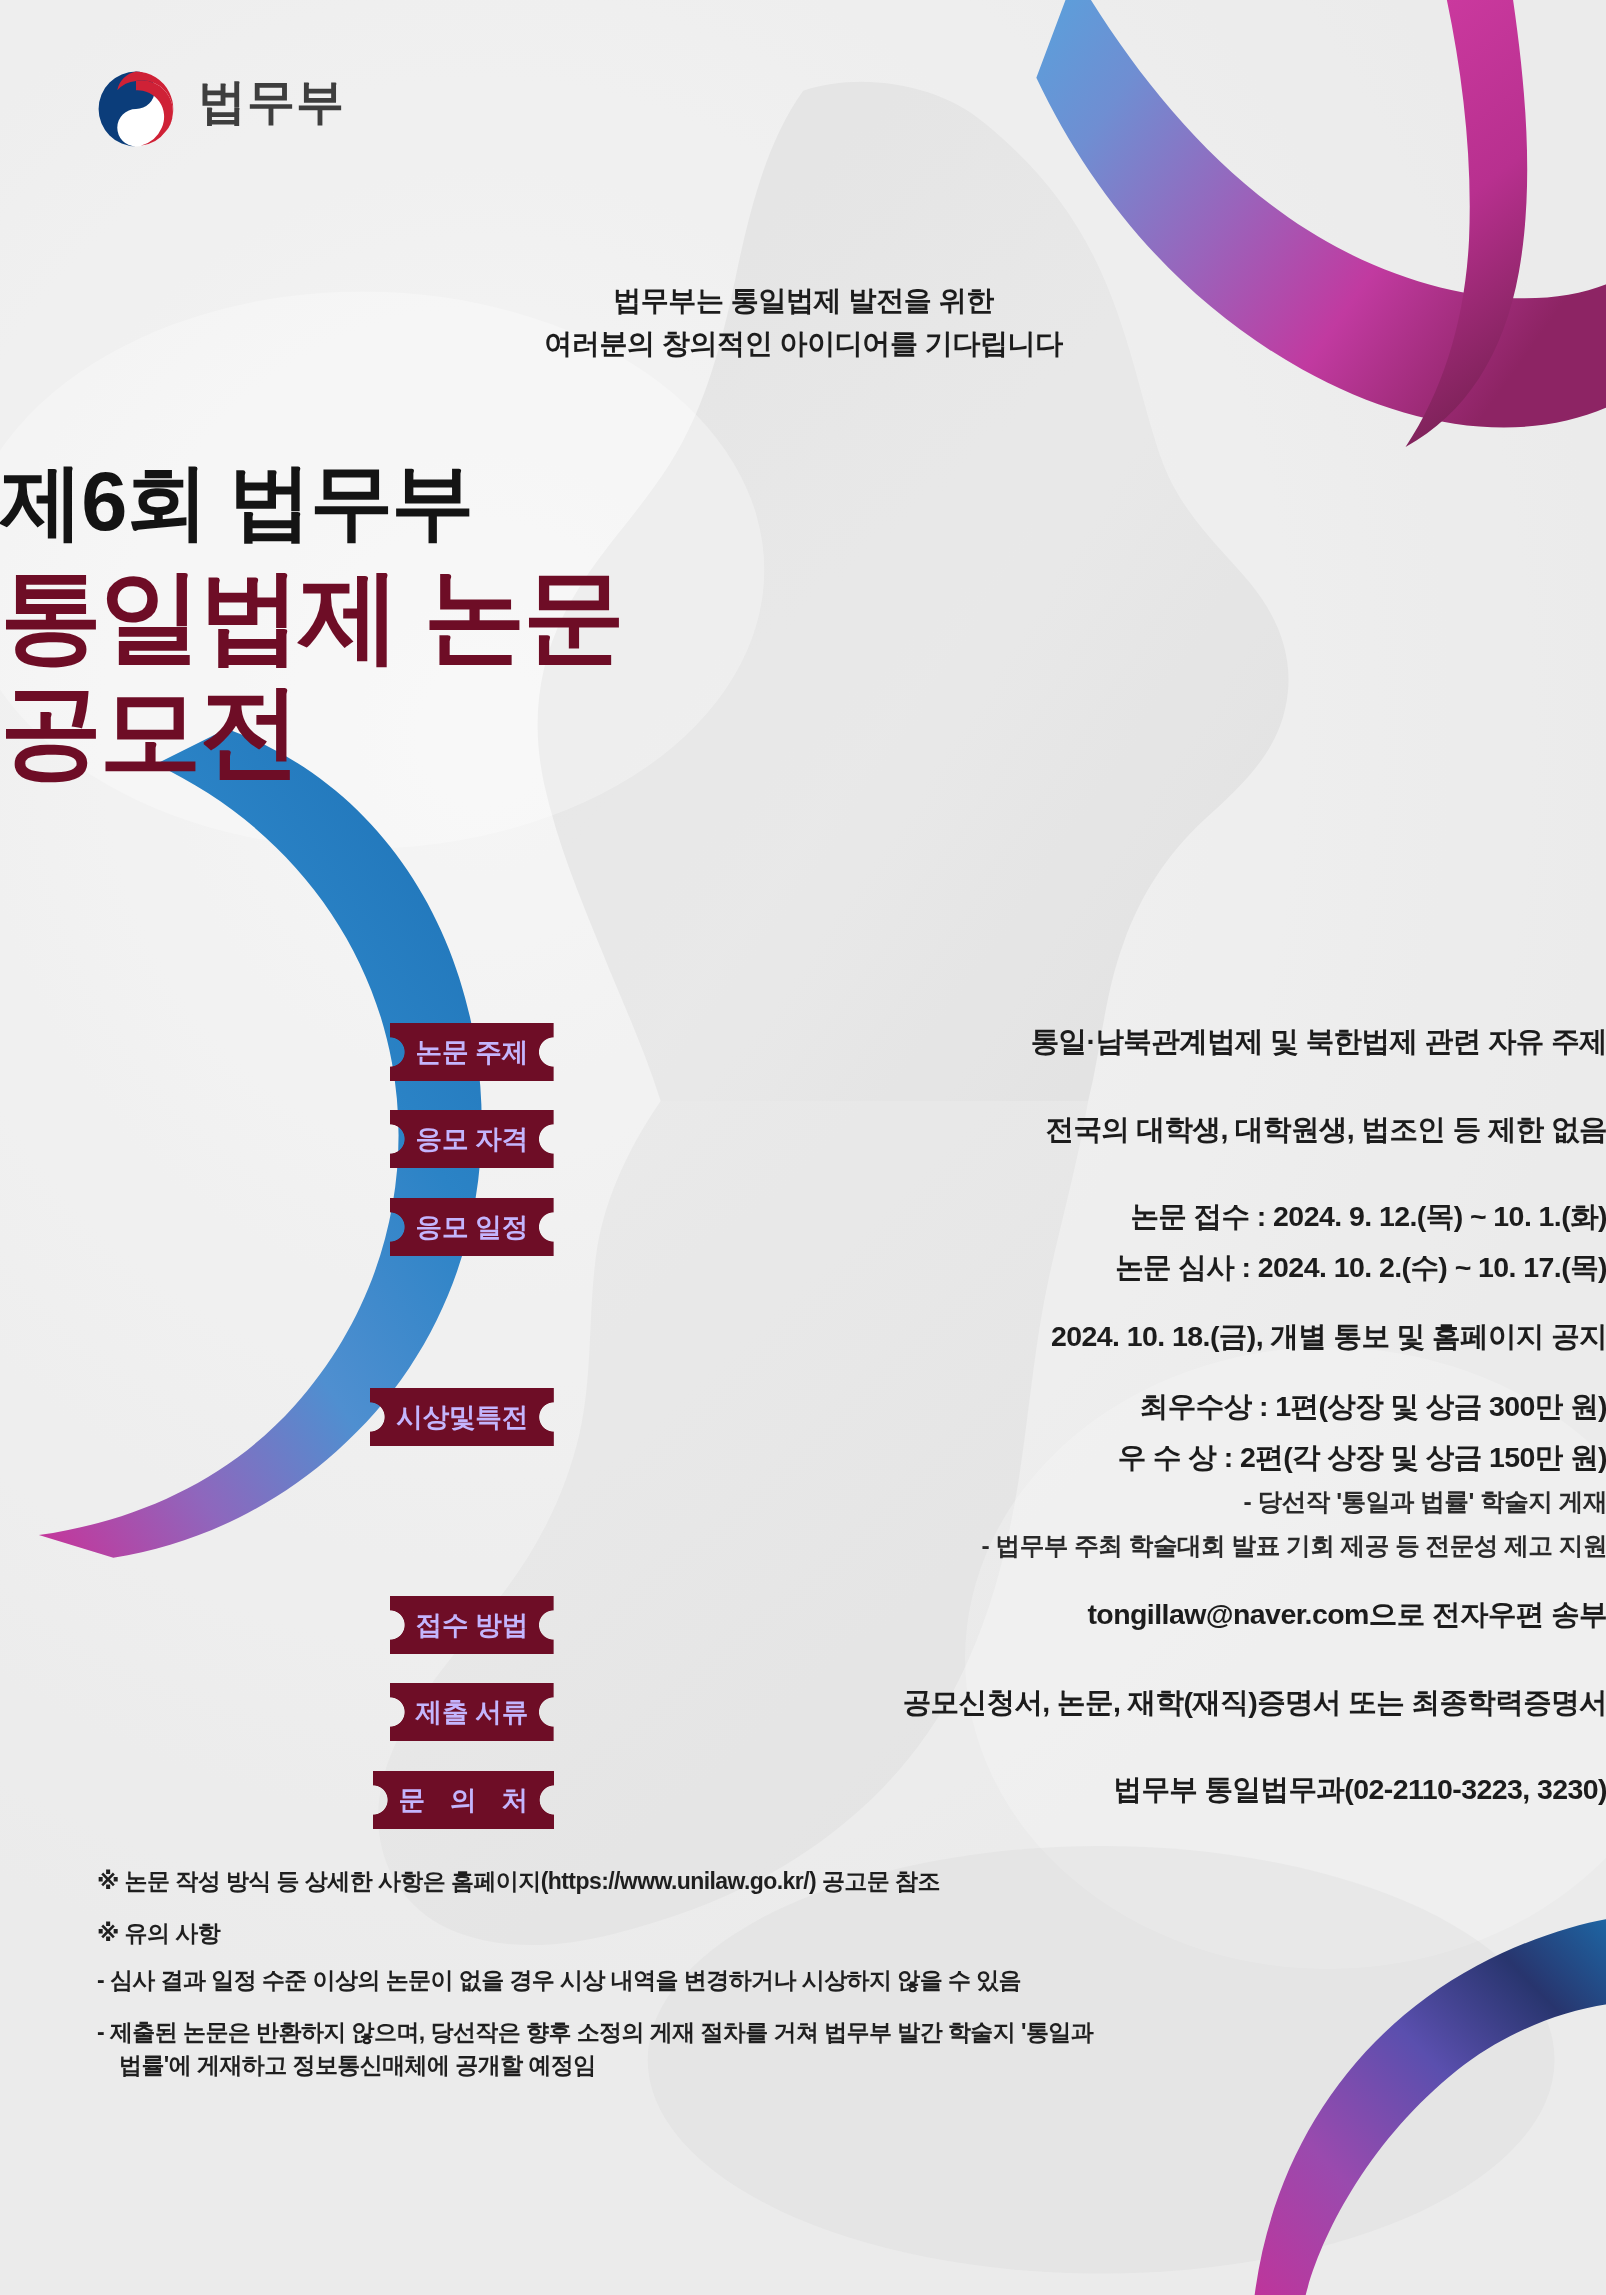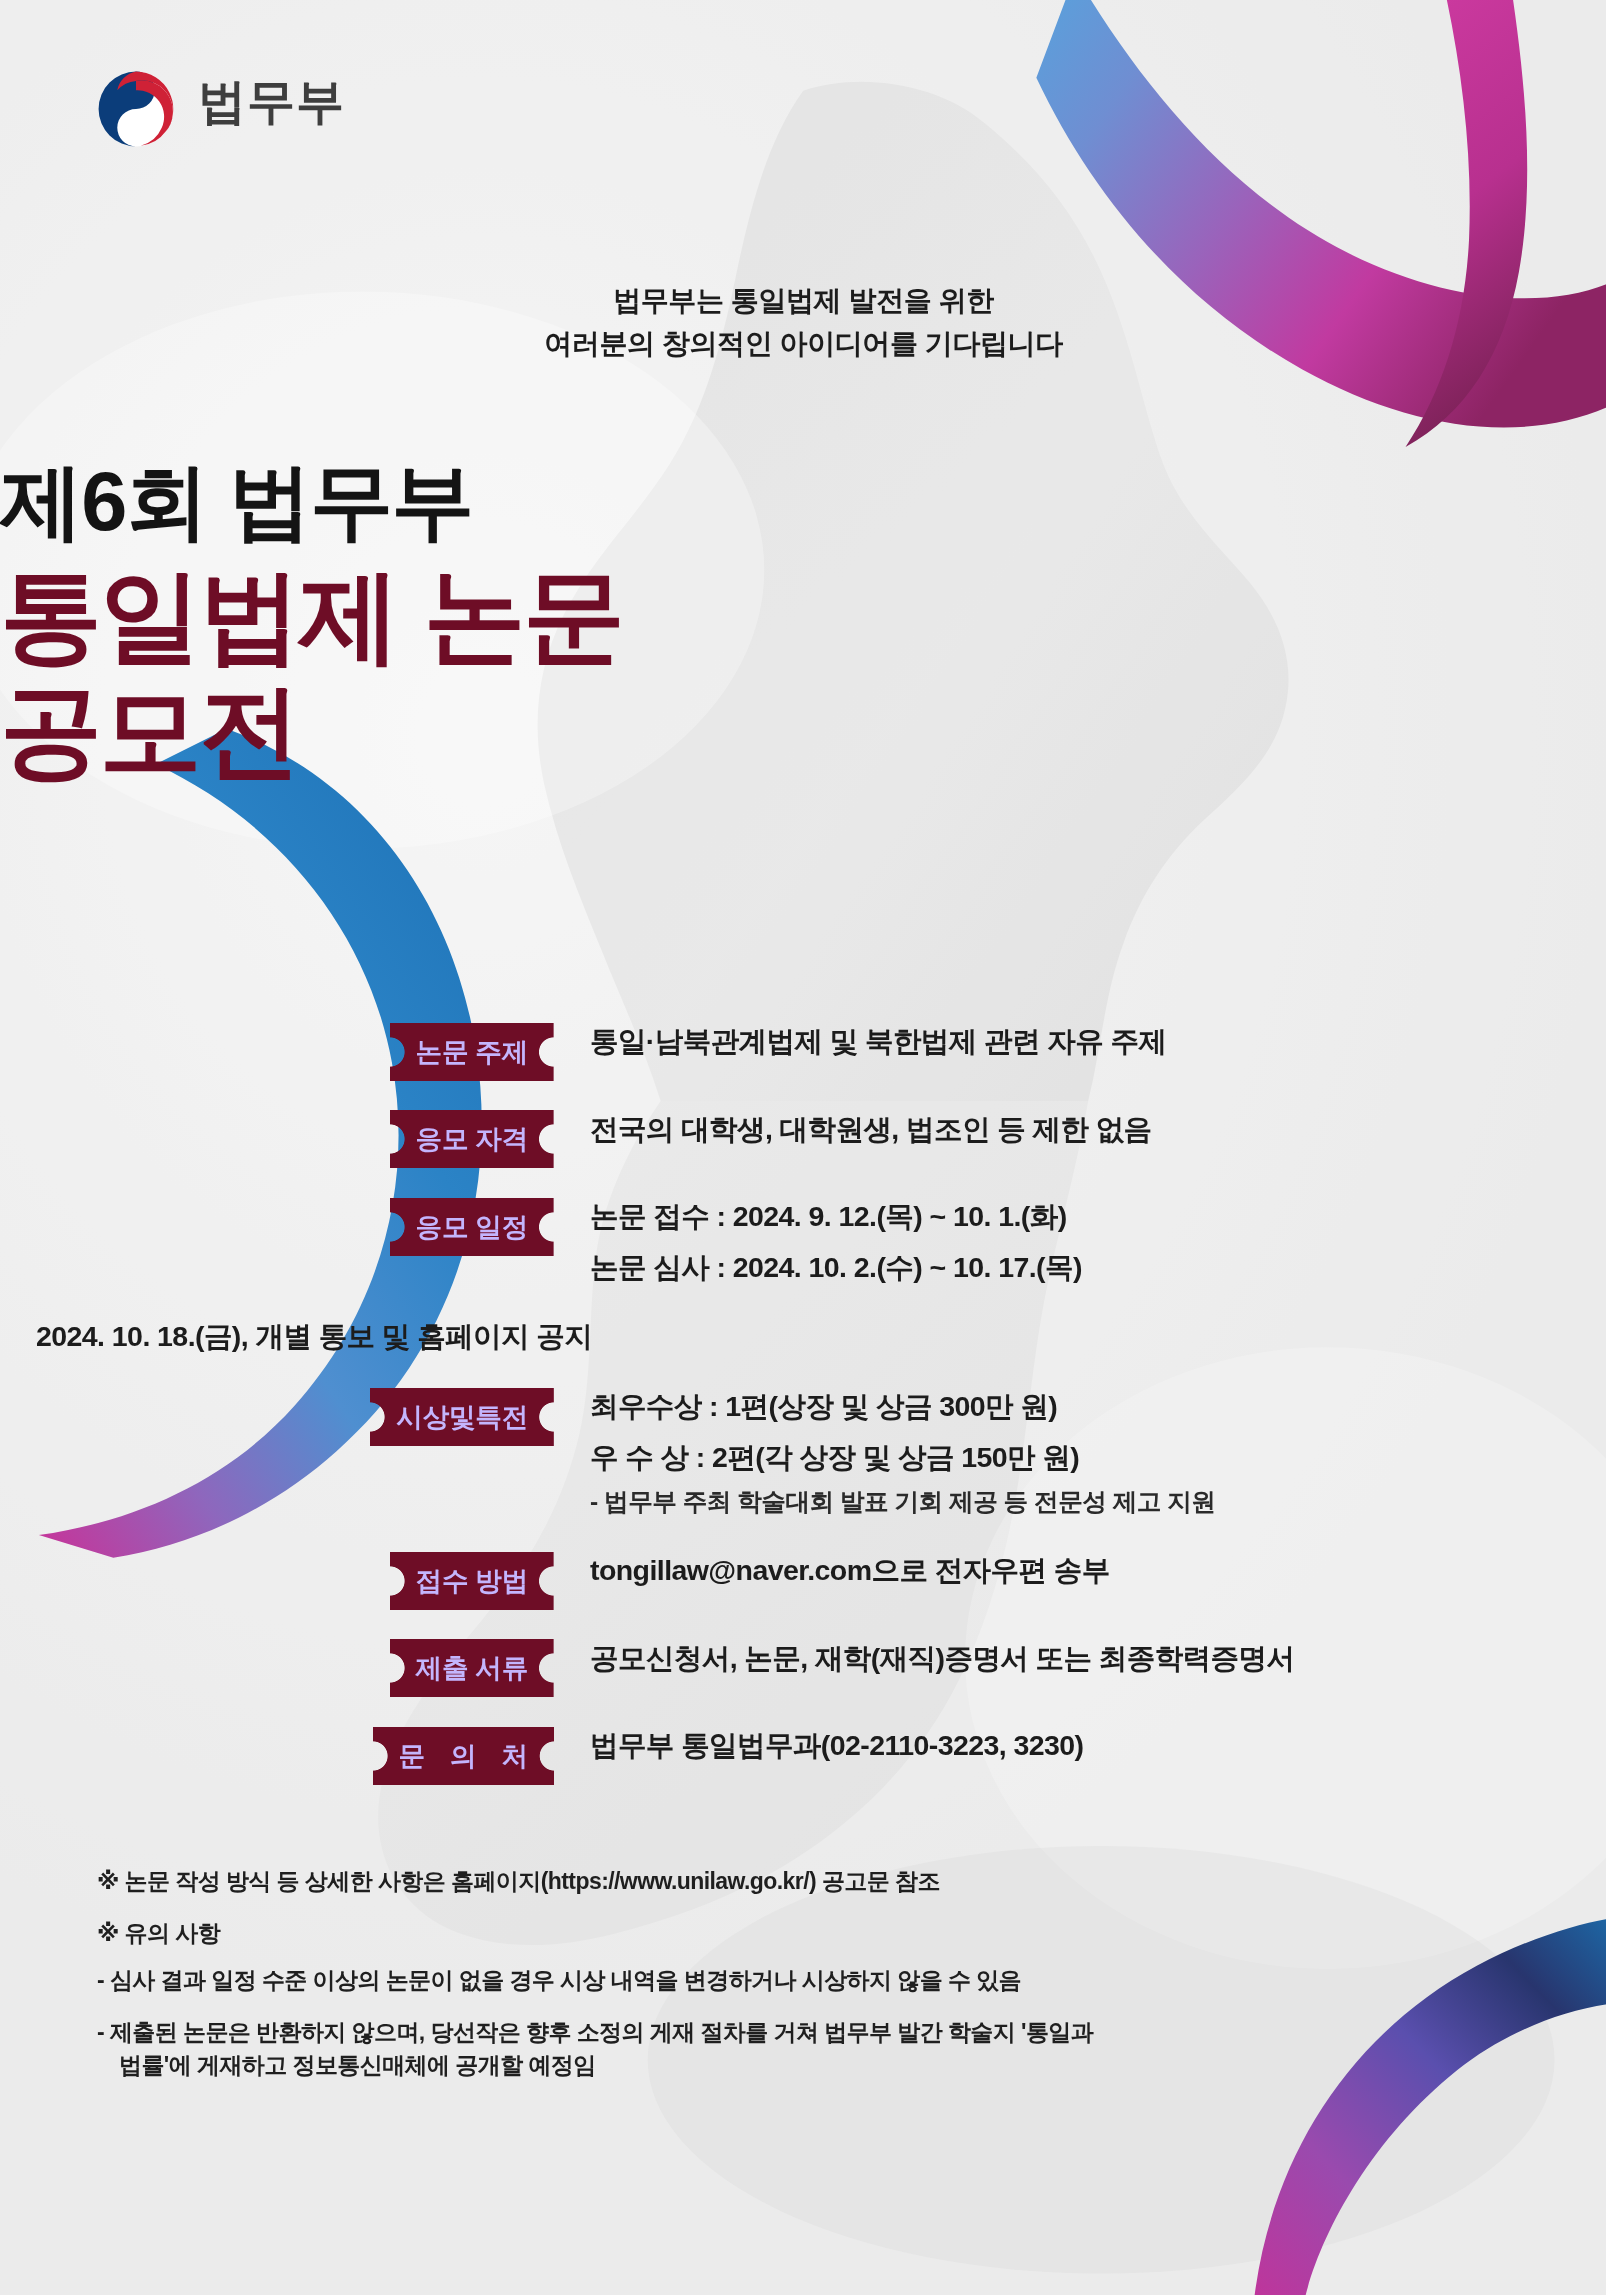--- a/index.html
+++ b/index.html
@@ -91,21 +91,21 @@
     
     -webkit-mask:
       radial-gradient(circle 14.2px at 0 50%, transparent 0 14.2px, #000 15px) left/51% 100% no-repeat,
       radial-gradient(circle 14.2px at 100% 50%, transparent 0 14.2px, #000 15px) right/51% 100% no-repeat;
     mask:
       radial-gradient(circle 14.2px at 0 50%, transparent 0 14.2px, #000 15px) left/51% 100% no-repeat,
       radial-gradient(circle 14.2px at 100% 50%, transparent 0 14.2px, #000 15px) right/51% 100% no-repeat;
   }
   .badge.spaced { letter-spacing:.33em; padding-right:17px; }
 
-  .value-cell { padding-left:36px; flex:1; }
+  .value-cell { padding-left:36px; flex:1;text-align:right; }
   .value-line {
     font-size:28.5px; font-weight:700; color:#1c1c1c;
     letter-spacing:-.02em; line-height:1.5;
     white-space:nowrap;
   }
   .value-line.sub {
     font-size:24.6px; font-weight:600; color:#2a2a2a;
     line-height:1.62; margin-top:3.9px;
   }
   .value-line.gap { margin-top:7.8px; }
@@ -263,20 +263,21 @@
             <div class="value-line">2024. 10. 18.(금), 개별 통보 및 홈페이지 공지</div>
           </div>
         </div>
         <div class="info-row">
           <div class="badge-cell">
             <div class="badge">시상및특전</div>
           </div>
           <div class="value-cell">
             <div class="value-line">최우수상 : 1편(상장 및 상금 300만 원)</div>
             <div class="value-line gap">우 수 상 : 2편(각 상장 및 상금 150만 원)</div>
+            <div class="value-line sub">- 당선작 '통일과 법률' 학술지 게재</div>
             <div class="value-line sub">- 법무부 주최 학술대회 발표 기회 제공 등 전문성 제고 지원</div>
           </div>
         </div>
         <div class="info-row">
           <div class="badge-cell">
             <div class="badge">접수 방법</div>
           </div>
           <div class="value-cell">
             <div class="value-line">tongillaw@naver.com으로 전자우편 송부</div>
           </div>

